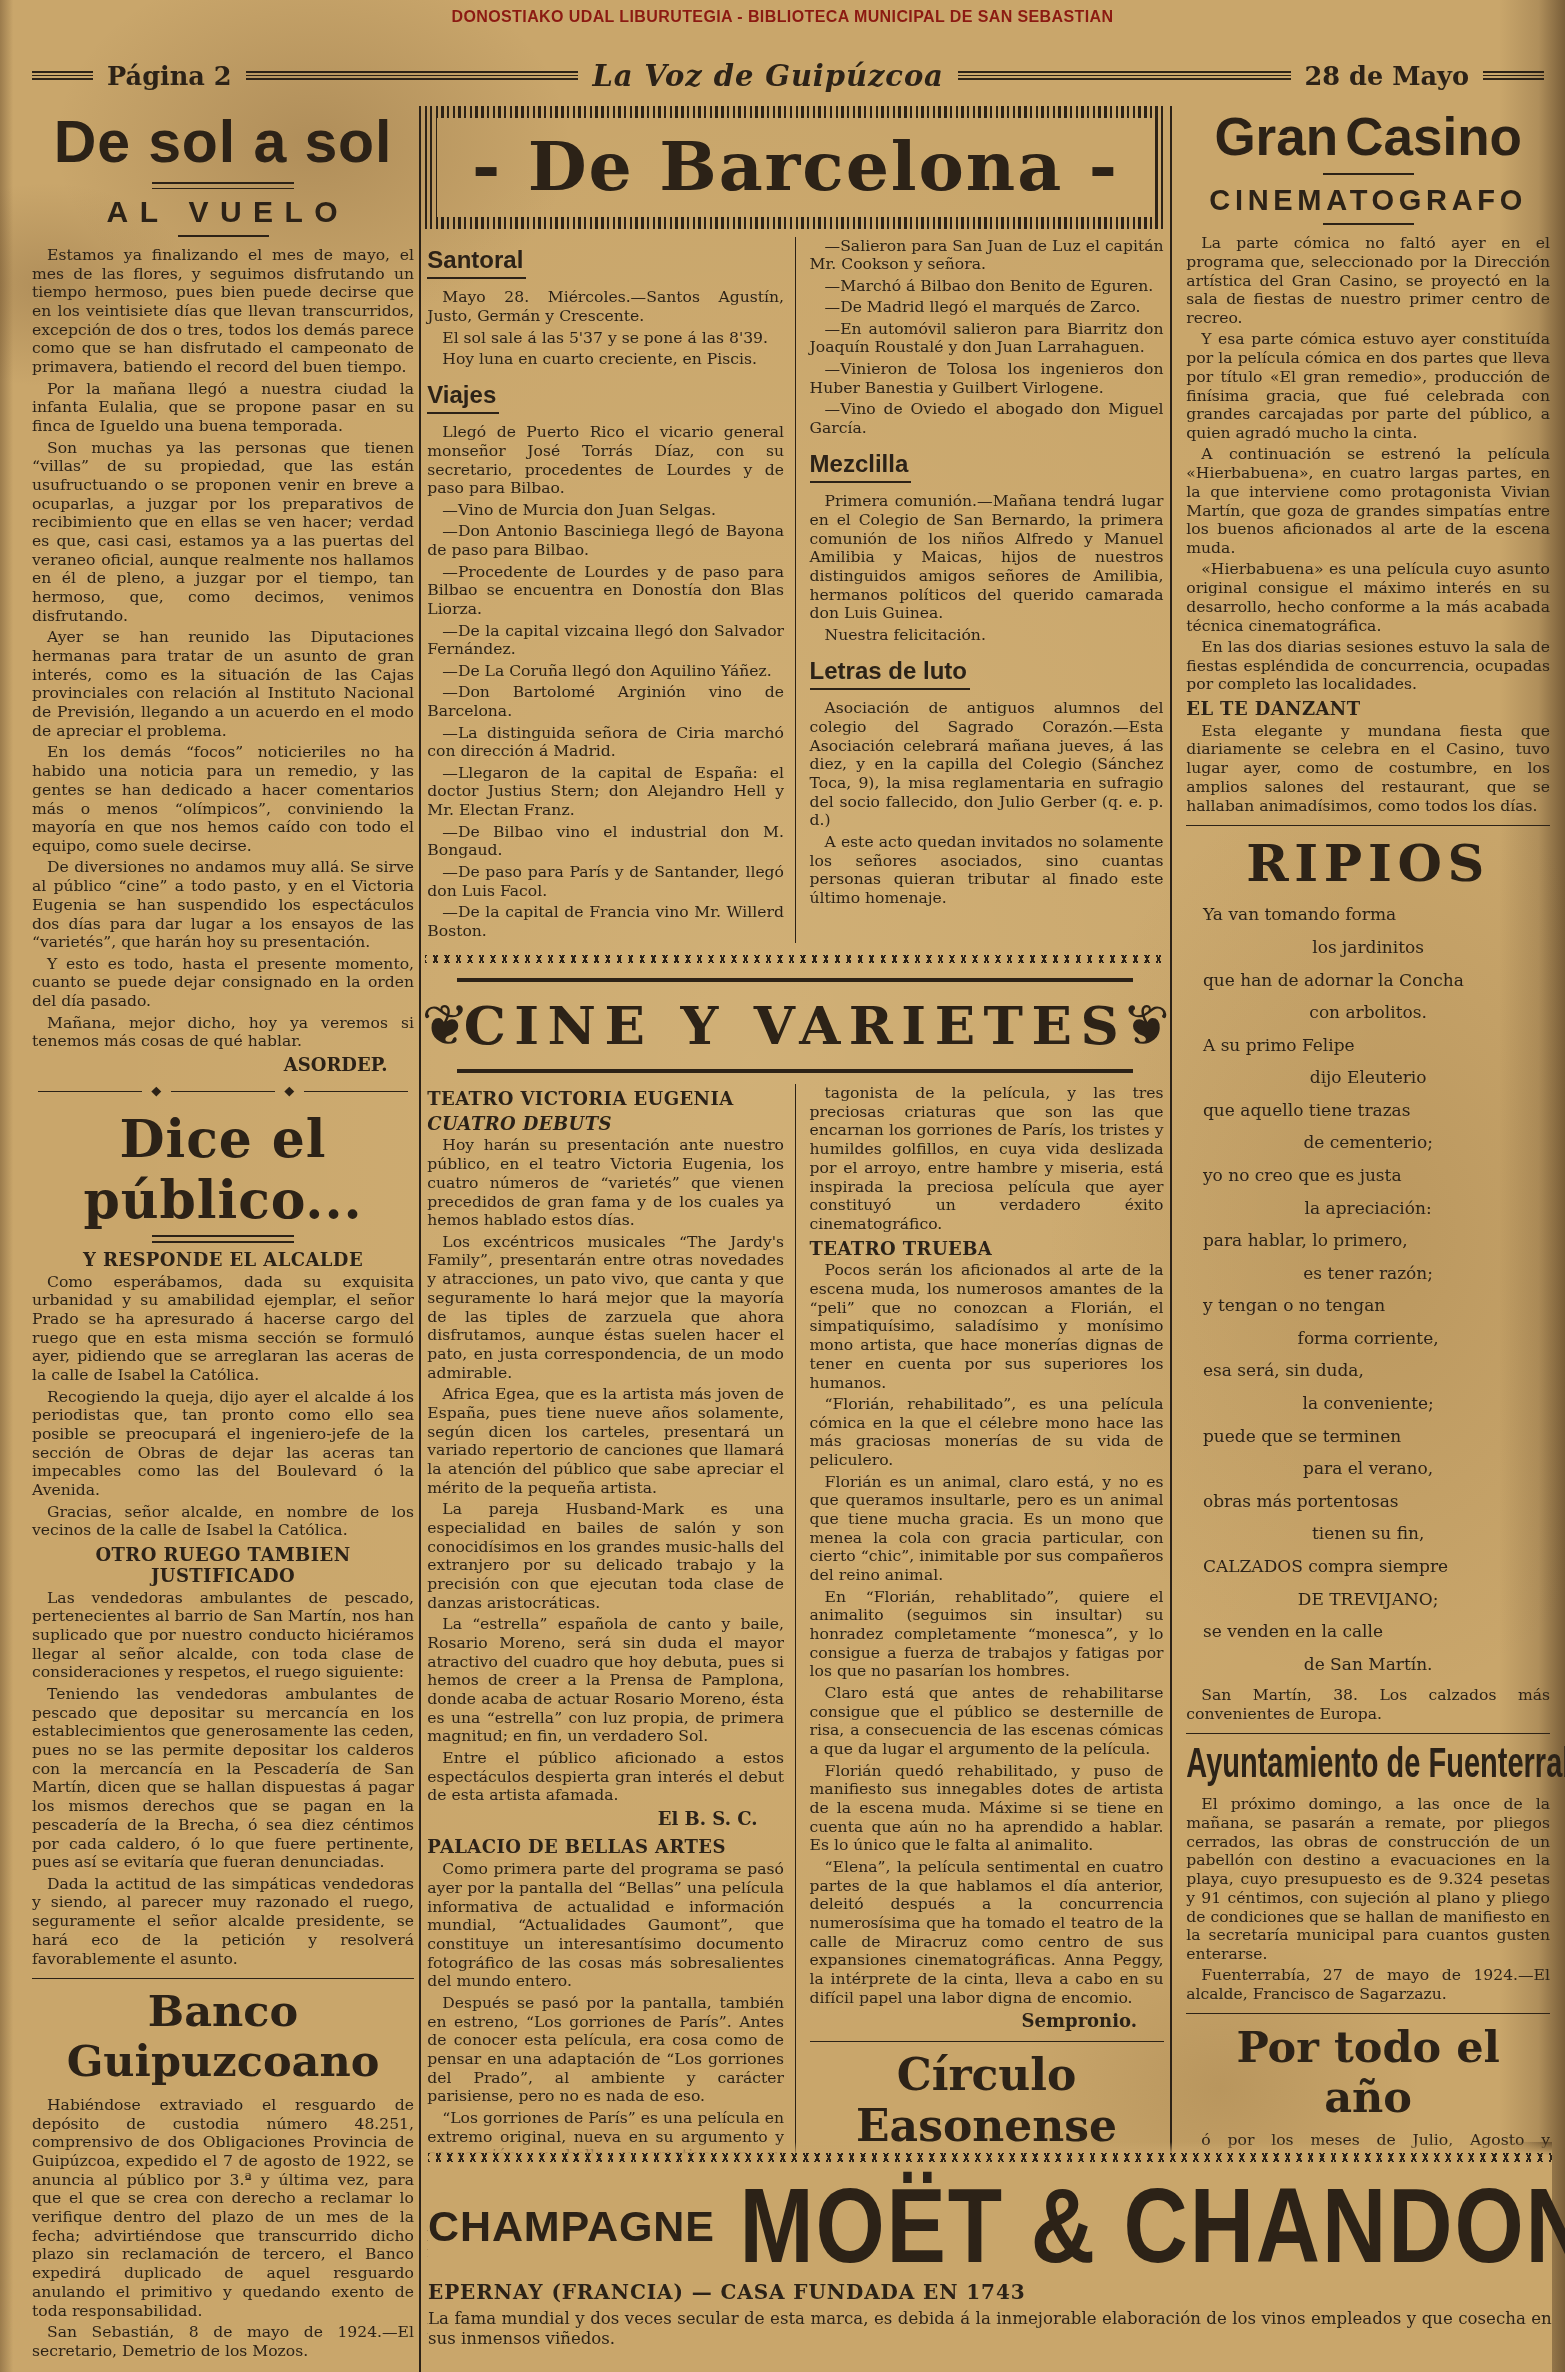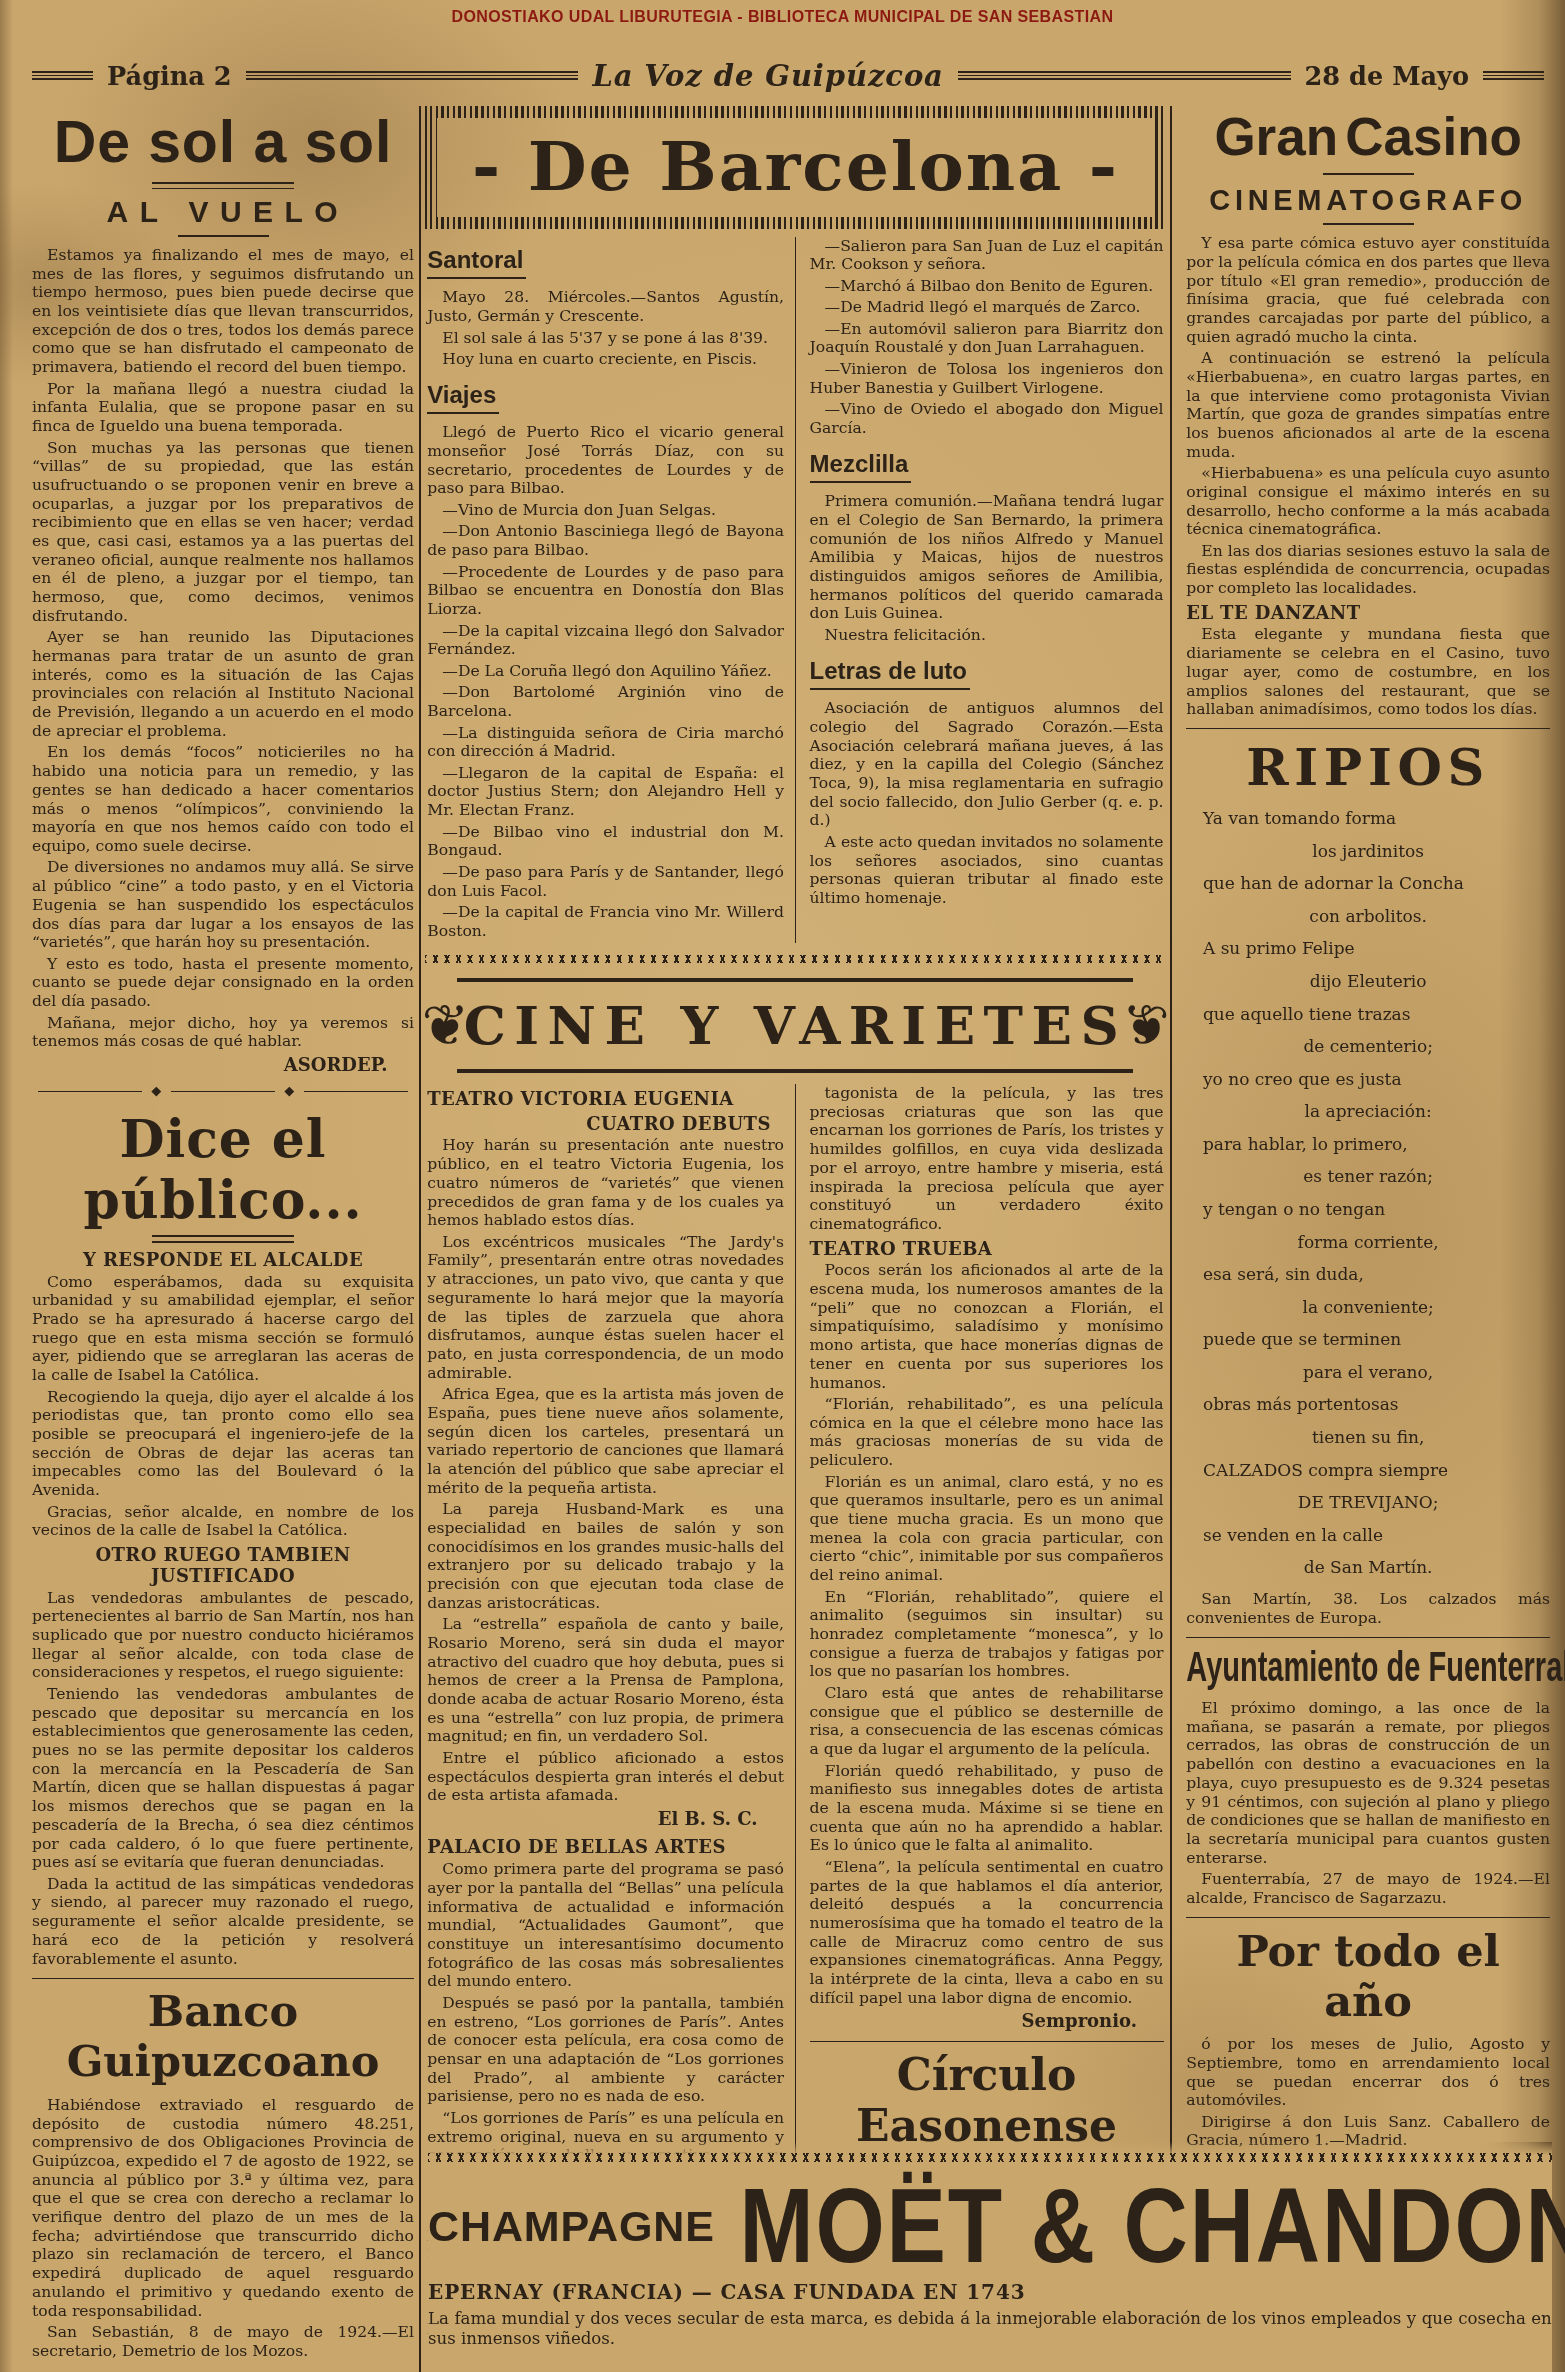--- a/index.html
+++ b/index.html
@@ -29,21 +29,21 @@
   .vr{background:linear-gradient(90deg,transparent 4.7px,#2c2217 4.7px,#2c2217 6.6px,transparent 6.6px);}
   .col{min-width:0;}
   
   .para{margin:0 0 2.8px;font-size:15.6px;line-height:1.2;text-align:justify;text-indent:15px;}
   .pl{margin:11px;font-size:17px;line-height:1.27;text-align:left;padding-left:5.7px;}
   .poem .pl:nth-child(even){text-align:center;padding-left:0;}
   .sig{text-align:right;font-weight:700;font-size:18px;padding-right:26.5px;margin:2.8px 0 7.6px;}
   .kicker{display:inline-block;font-family:"Liberation Sans",sans-serif;font-weight:700;font-size:24px;
     border-bottom:2.8px solid #2c2217;padding:0 2.8px 2.8px 0;margin:9.5px 0 9.5px;}
   .smallhead{font-weight:700;font-size:18px;margin:3.8px 0 2.8px;letter-spacing:0.4px;}
-  .smallhead.r{text-align:right;padding-right:13.2px;}
+  .smallhead.r{padding-right:13.2px;font-style:italic;}
   .center{text-align:center;}
   .rule{border-top:1.9px solid #2c2217;margin:9.5px 0 7.6px;}
   .double-bar{width:142px;height:7.6px;margin:5.7px auto;background:repeating-linear-gradient(180deg,#2c2217 0 1.9px,transparent 1.9px 5.7px);}
   .double-bar.sm{width:91px;height:5.7px;}
   .orn{display:flex;align-items:center;gap:11.4px;margin:13.2px 5.7px;}
   .orn .ln{flex:1;border-top:1.9px solid #2c2217;}
   .orn .dm{width:6.6px;height:6.6px;background:#2c2217;transform:rotate(45deg);flex:none;}
   .zz{height:8.5px;margin:11.4px 0 0;background:
       repeating-linear-gradient(115deg,#2c2217 0 1.9px,transparent 1.9px 10.4px),
       repeating-linear-gradient(65deg,#2c2217 0 1.9px,transparent 1.9px 10.4px);}
@@ -285,20 +285,21 @@
 
     <div class="vr"></div>
 
     <div class="col colR">
       <article>
         <h1 class="h-gc">Gran Casino</h1>
         <div class="double-bar sm"></div>
         <h2 class="h-cgf">CINEMATOGRAFO</h2>
         <div class="double-bar sm"></div>
         <div>
+            <p class="para">La parte cómica no faltó ayer en el programa que, seleccionado por la Dirección artística del Gran Casino, se proyectó en la sala de fiestas de nuestro primer centro de recreo.</p>
             <p class="para">Y esa parte cómica estuvo ayer constituída por la película cómica en dos partes que lleva por título «El gran remedio», producción de finísima gracia, que fué celebrada con grandes carcajadas por parte del público, a quien agradó mucho la cinta.</p>
             <p class="para">A continuación se estrenó la película «Hierbabuena», en cuatro largas partes, en la que interviene como protagonista Vivian Martín, que goza de grandes simpatías entre los buenos aficionados al arte de la escena muda.</p>
             <p class="para">«Hierbabuena» es una película cuyo asunto original consigue el máximo interés en su desarrollo, hecho conforme a la más acabada técnica cinematográfica.</p>
             <p class="para">En las dos diarias sesiones estuvo la sala de fiestas espléndida de concurrencia, ocupadas por completo las localidades.</p>
           </div>
         <h3 class="smallhead">EL TE DANZANT</h3>
         <div>
             <p class="para">Esta elegante y mundana fiesta que diariamente se celebra en el Casino, tuvo lugar ayer, como de costumbre, en los amplios salones del restaurant, que se hallaban animadísimos, como todos los días.</p>
           </div>
       </article>

